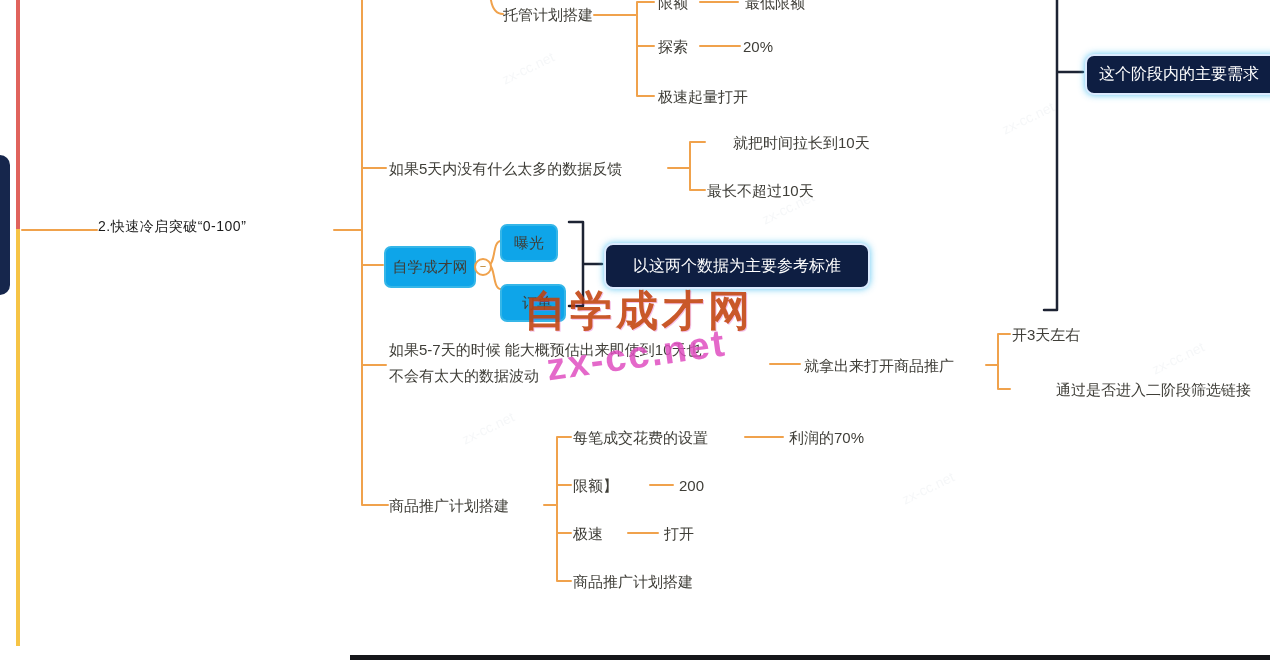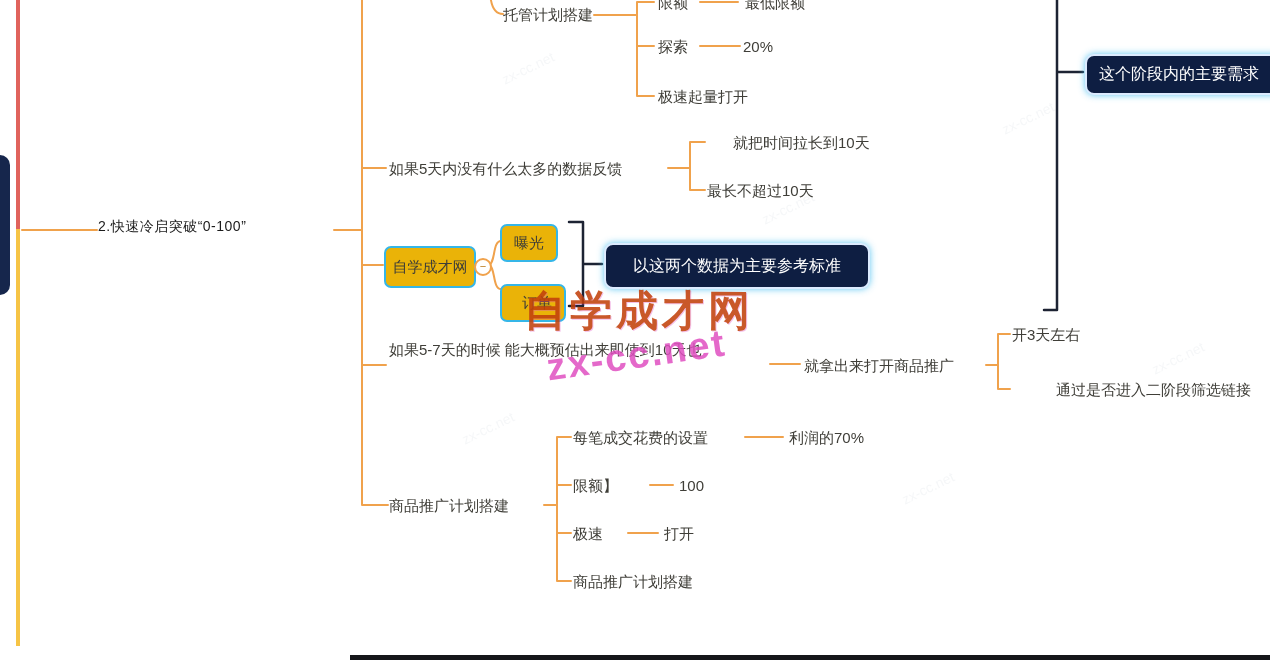--- a/index.html
+++ b/index.html
@@ -8,21 +8,21 @@
     overflow:hidden; font-family:"Liberation Sans","DejaVu Sans",sans-serif;
   }
   svg.connectors { position:absolute; left:0; top:0; z-index:6; }
   .node {
     position:absolute; font-size:15px; color:#3f3e38; white-space:nowrap;
     line-height:18px; z-index:10;
   }
   .node.root { font-size:14px; color:#1b1b1b; letter-spacing:.5px; }
   .node.twoline span { display:block; }
   .boxed {
-    position:absolute; border:2px solid #35b6e8; border-radius:7px; background:#eab308;
+    position:absolute; border:2px solid #35b6e8; border-radius:7px; background:#0ea5e9;
     display:flex; align-items:center; justify-content:center;
     font-size:15px; color:#3f3e38; z-index:12; white-space:nowrap;
   }
   .callout {
     position:absolute; background:#0e1e42; color:#ffffff;
     border:2px solid #dcebff; border-radius:9px;
     box-shadow:0 0 7px rgba(70,190,240,.85);
     display:flex; align-items:center; justify-content:center;
     font-size:16px; z-index:14; white-space:nowrap;
   }
@@ -130,30 +130,31 @@
   <div class="node" style="left:707px;top:182px;">最长不超过10天</div>
 
   <div class="boxed" style="left:384px;top:246px;width:88px;height:38px;">自学成才网</div>
   <div class="collapse" style="left:474px;top:258px;">−</div>
   <div class="boxed" style="left:500px;top:224px;width:54px;height:34px;">曝光</div>
   <div class="boxed" style="left:500px;top:284px;width:54px;height:34px;padding-left:8px;">订单</div>
   <div class="callout" style="left:604px;top:243px;width:262px;height:42px;">以这两个数据为主要参考标准</div>
 
   <div class="node twoline" style="left:389px;top:337px;line-height:26px;">
     <span>如果5-7天的时候  能大概预估出来即使到10天也</span>
+    <span>不会有太大的数据波动</span>
   </div>
   <div class="node" style="left:804px;top:357px;">就拿出来打开商品推广</div>
   <div class="node" style="left:1012px;top:326px;">开3天左右</div>
   <div class="node" style="left:1012px;top:381px;margin-left:44px;">通过是否进入二阶段筛选链接</div>
 
   <div class="node" style="left:389px;top:497px;">商品推广计划搭建</div>
   <div class="node" style="left:573px;top:429px;text-align:center;">每笔成交花费的设置</div>
   <div class="node" style="left:789px;top:429px;">利润的70%</div>
   <div class="node" style="left:573px;top:477px;">限额】</div>
-  <div class="node" style="left:679px;top:477px;">100</div>
+  <div class="node" style="left:679px;top:477px;">200</div>
   <div class="node" style="left:573px;top:525px;">极速</div>
   <div class="node" style="left:664px;top:525px;">打开</div>
   <div class="node" style="left:573px;top:573px;">商品推广计划搭建</div>
 
   <div class="callout stage" style="left:1085px;top:54px;width:200px;height:37px;">这个阶段内的主要需求</div>
 
   <div class="wm-title">自学成才网</div>
   <div class="wm-site">zx-cc.net</div>
 
   <div class="progress"></div>

